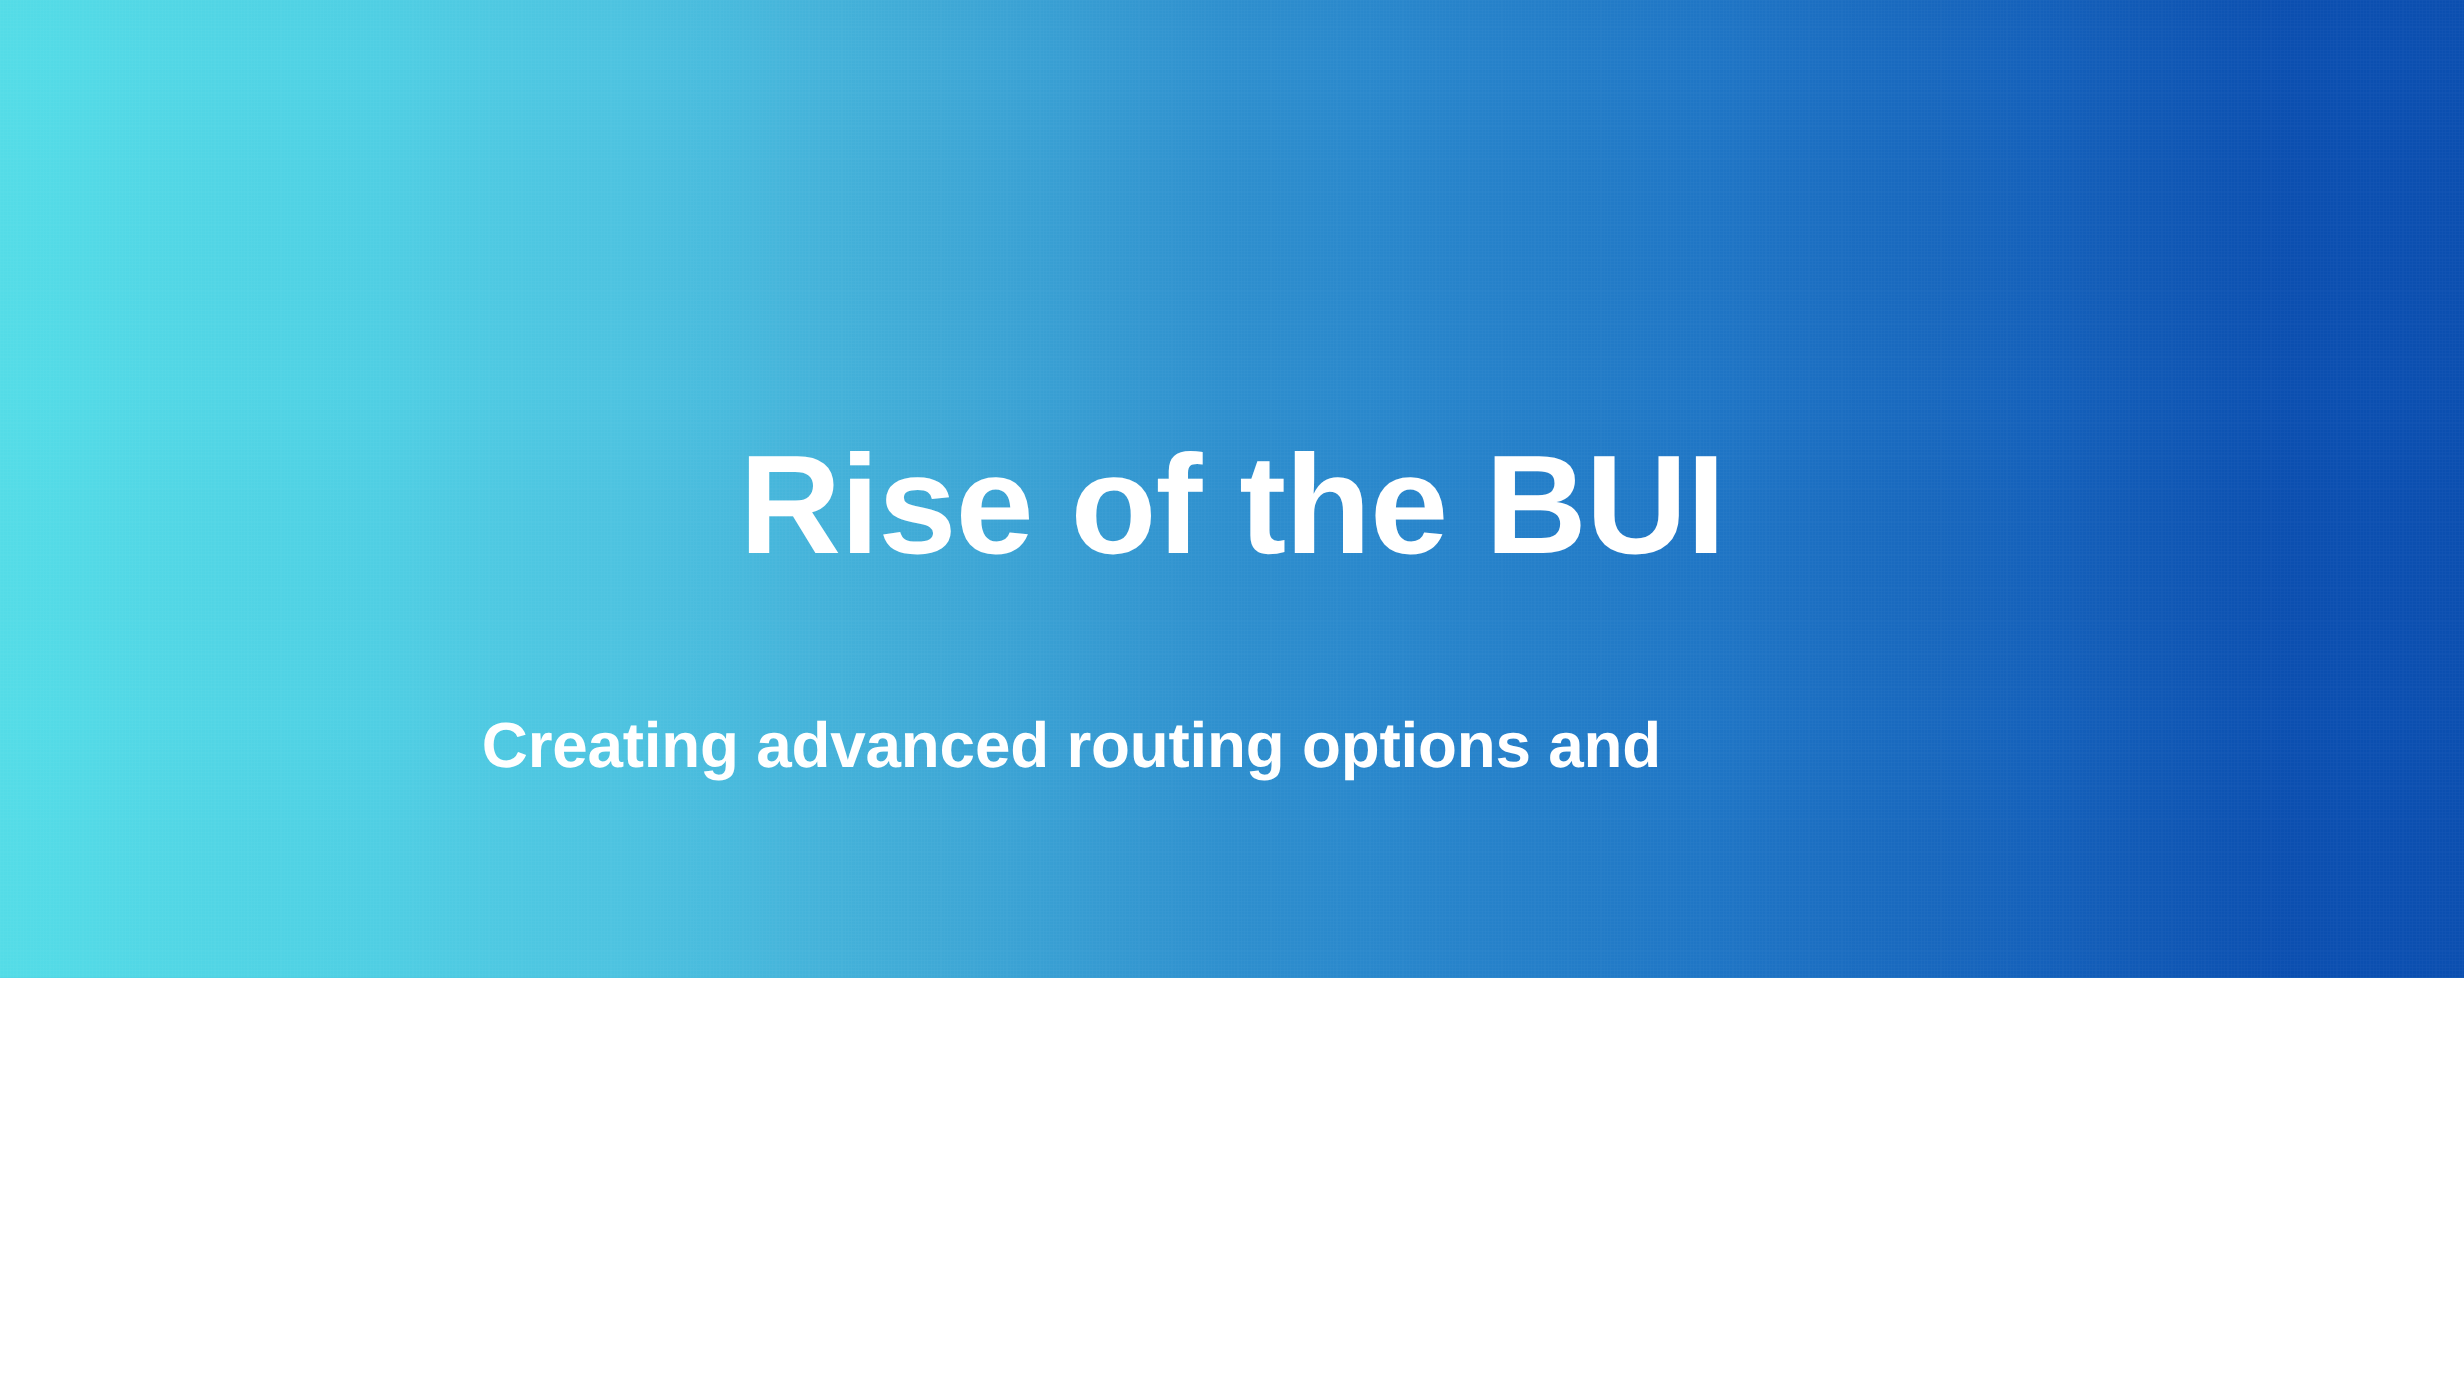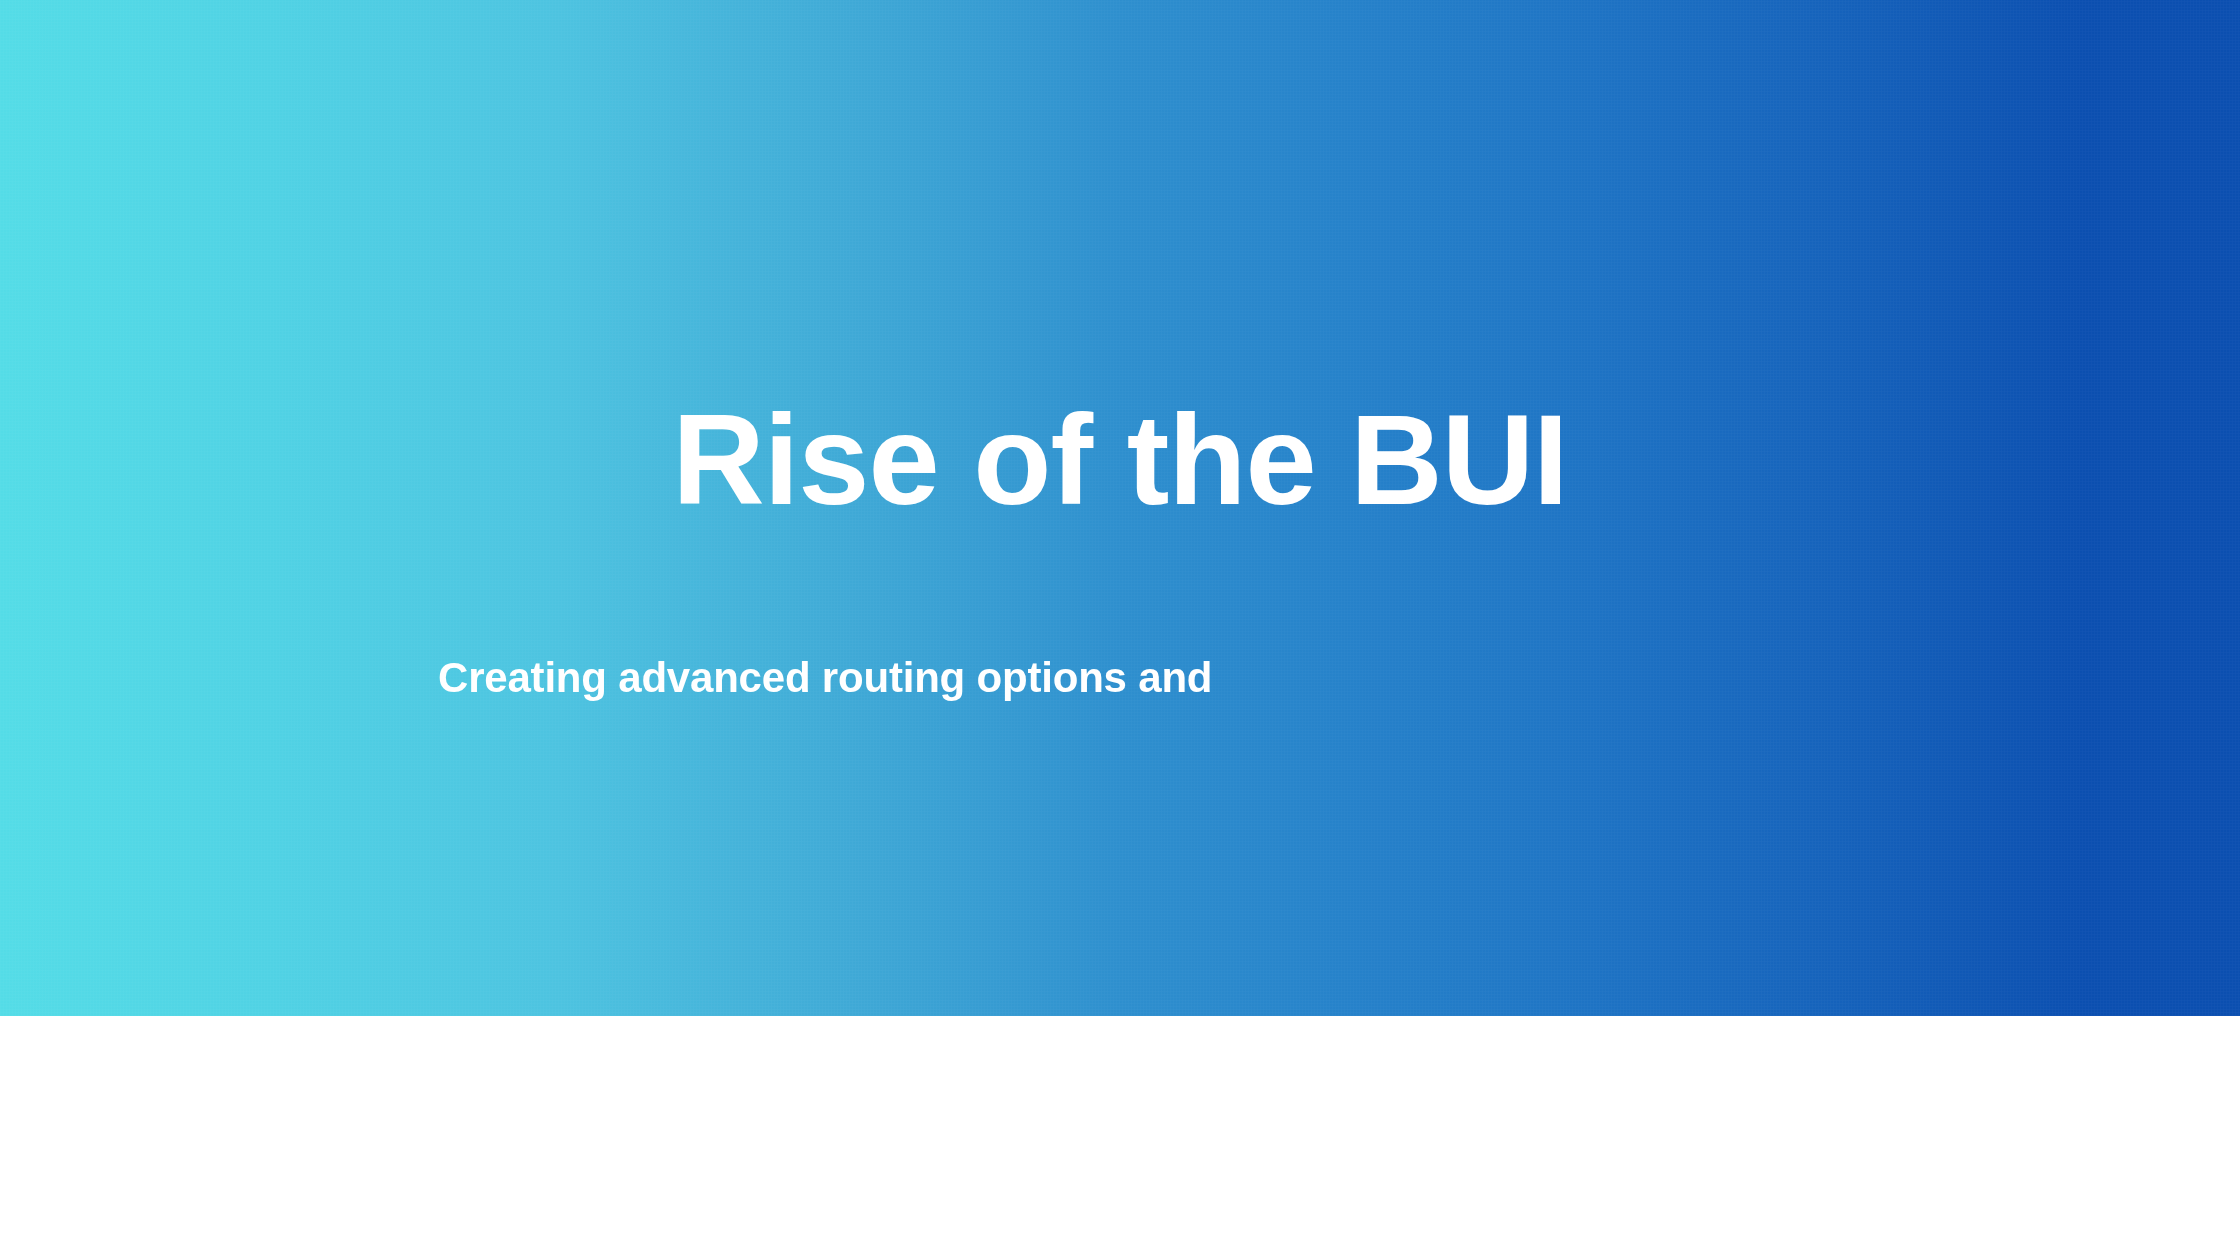--- a/index.html
+++ b/index.html
@@ -12,21 +12,21 @@
   }
 
   body {
     font-family: "Liberation Sans", sans-serif;
   }
 
   
   .slide {
     position: relative;
     width: 2240px;
-    height: 1016px;
+    height: 889px;
     box-sizing: border-box;
     overflow: hidden;
     background-color: #2e8fce;
     background-image: linear-gradient(
         90deg,
         #54dce7 0%,
         #50d2e4 12%,
         #4dc3e0 25%,
         #3fa9d6 38%,
         #2e8fce 50%,
@@ -79,21 +79,21 @@
   .subtitle {
     position: absolute;
     left: 438px;
     top: 628px;
     width: 1360px;
     margin: 0;
     text-align: left;
     color: #ffffff;
     font-family: "Liberation Sans", sans-serif;
     font-weight: bold;
-    font-size: 42px;
+    font-size: 58px;
     line-height: 100px;
     letter-spacing: -0.2px;
   }
 
   .subtitle .line {
     display: block;
     white-space: nowrap;
   }
 </style>
 </head>

